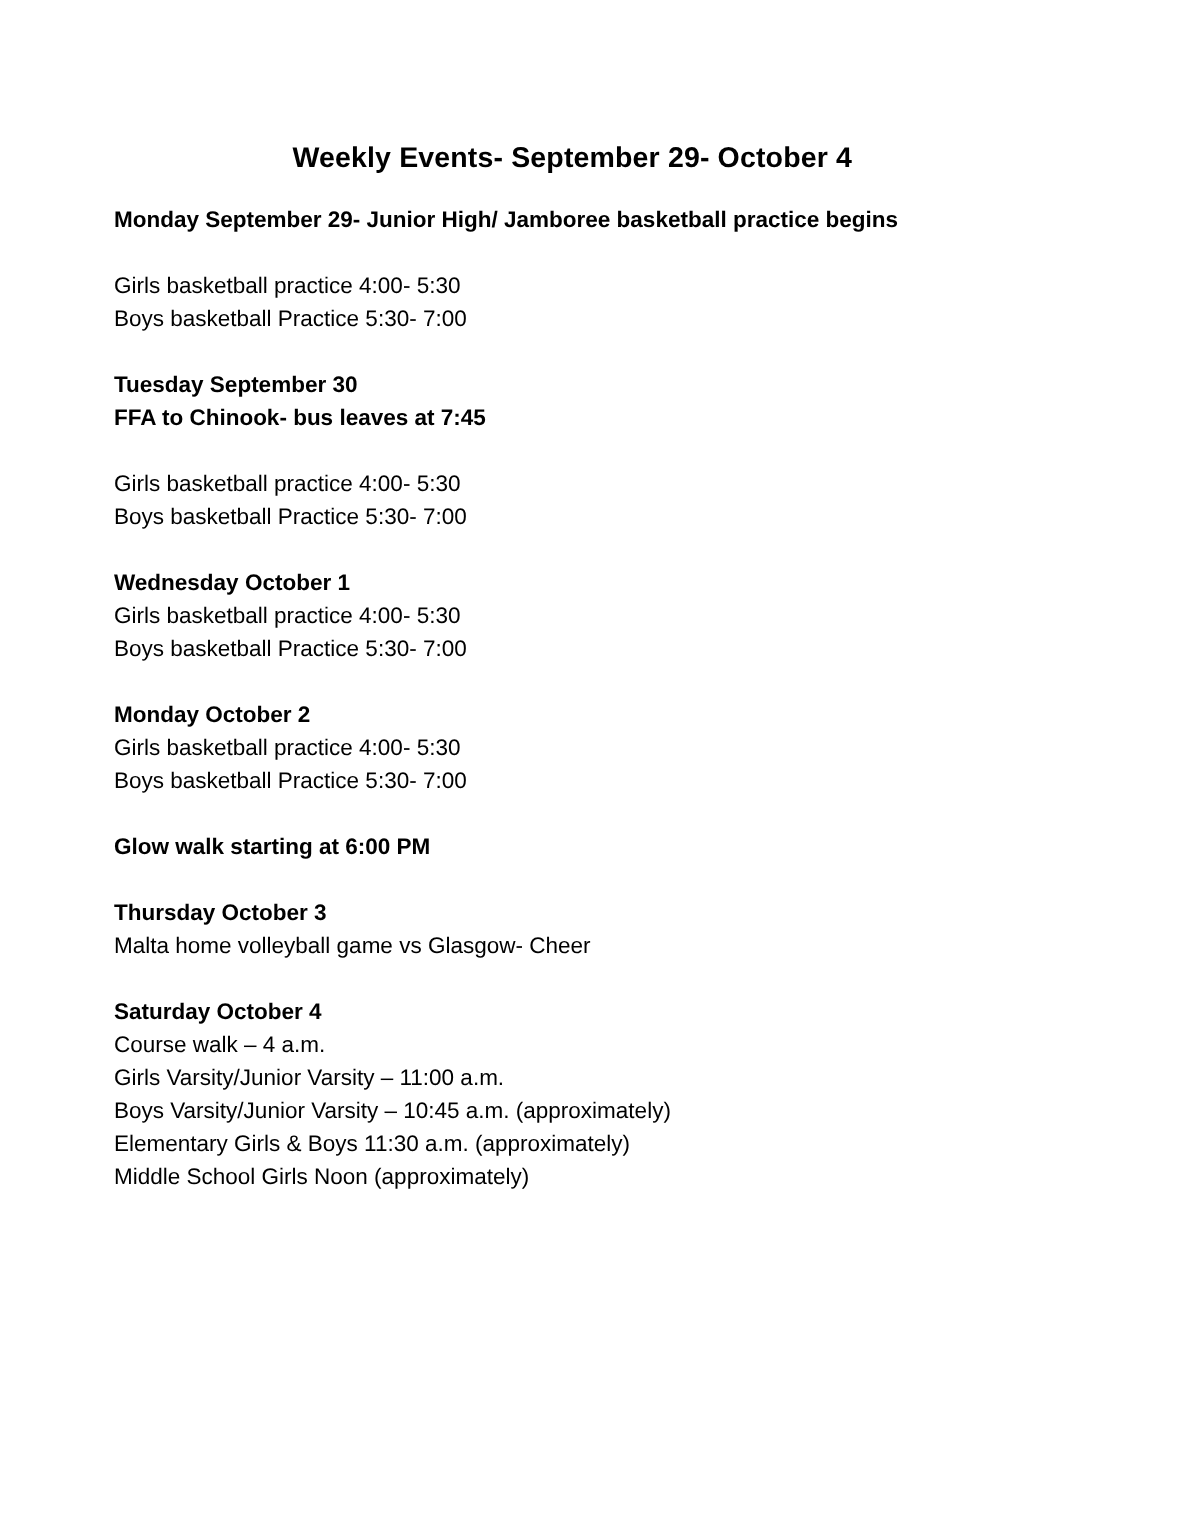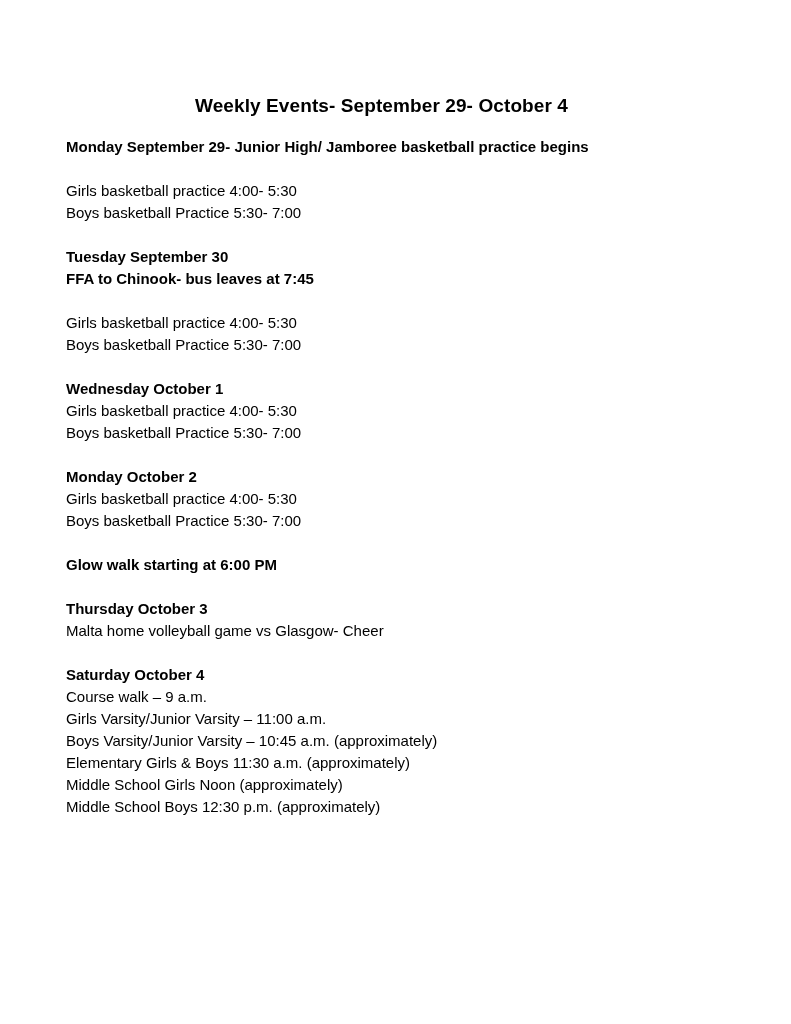--- a/index.html
+++ b/index.html
@@ -26,20 +26,21 @@
   .doc-title {
     font-size: 19px;
     font-weight: 700;
     text-align: center;
     margin: 0 0 18px 0;
     line-height: 24px;
     letter-spacing: 0.1px;
   }
   .doc-body {
     width: 100%;
+    margin-left: 10px;
   }
   .doc-line {
     font-size: 15px;
     line-height: 22px;
     min-height: 22px;
     white-space: pre-wrap;
   }
   .doc-line.bold {
     font-weight: 700;
   }
@@ -71,20 +72,19 @@
       <div class="doc-line bold">Monday October 2</div>
       <div class="doc-line">Girls basketball practice 4:00- 5:30</div>
       <div class="doc-line">Boys basketball Practice 5:30- 7:00</div>
       <div class="doc-line blank"></div>
       <div class="doc-line bold">Glow walk starting at 6:00 PM</div>
       <div class="doc-line blank"></div>
       <div class="doc-line bold">Thursday October 3</div>
       <div class="doc-line">Malta home volleyball game vs Glasgow- Cheer</div>
       <div class="doc-line blank"></div>
       <div class="doc-line bold">Saturday October 4</div>
-      <div class="doc-line">Course walk – 9 a.m.</div>
+      <div class="doc-line">Course walk – 4 a.m.</div>
       <div class="doc-line">Girls Varsity/Junior Varsity – 11:00 a.m.</div>
       <div class="doc-line">Boys Varsity/Junior Varsity – 10:45 a.m. (approximately)</div>
       <div class="doc-line">Elementary Girls &amp; Boys 11:30 a.m. (approximately)</div>
       <div class="doc-line">Middle School Girls Noon (approximately)</div>
-      <div class="doc-line">Middle School Boys 12:30 p.m. (approximately)</div>
     </div>
 </div>
 
 </body></html>

